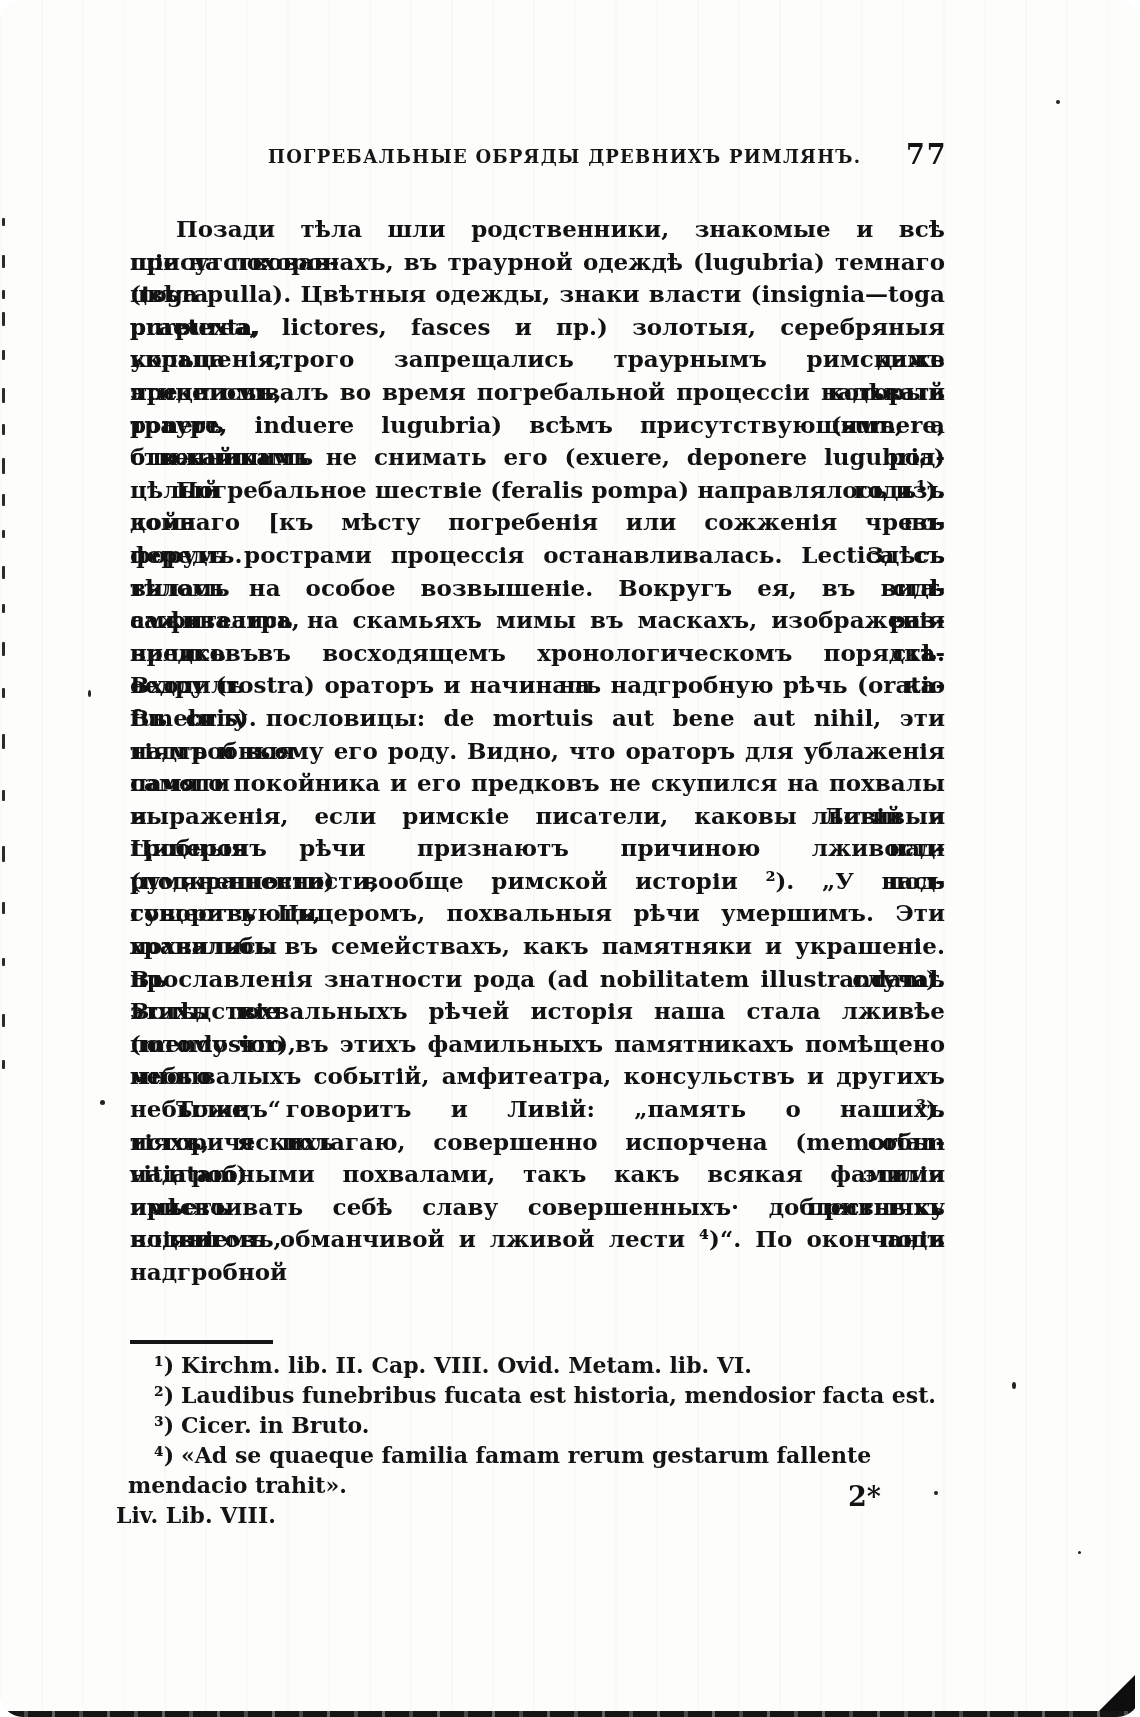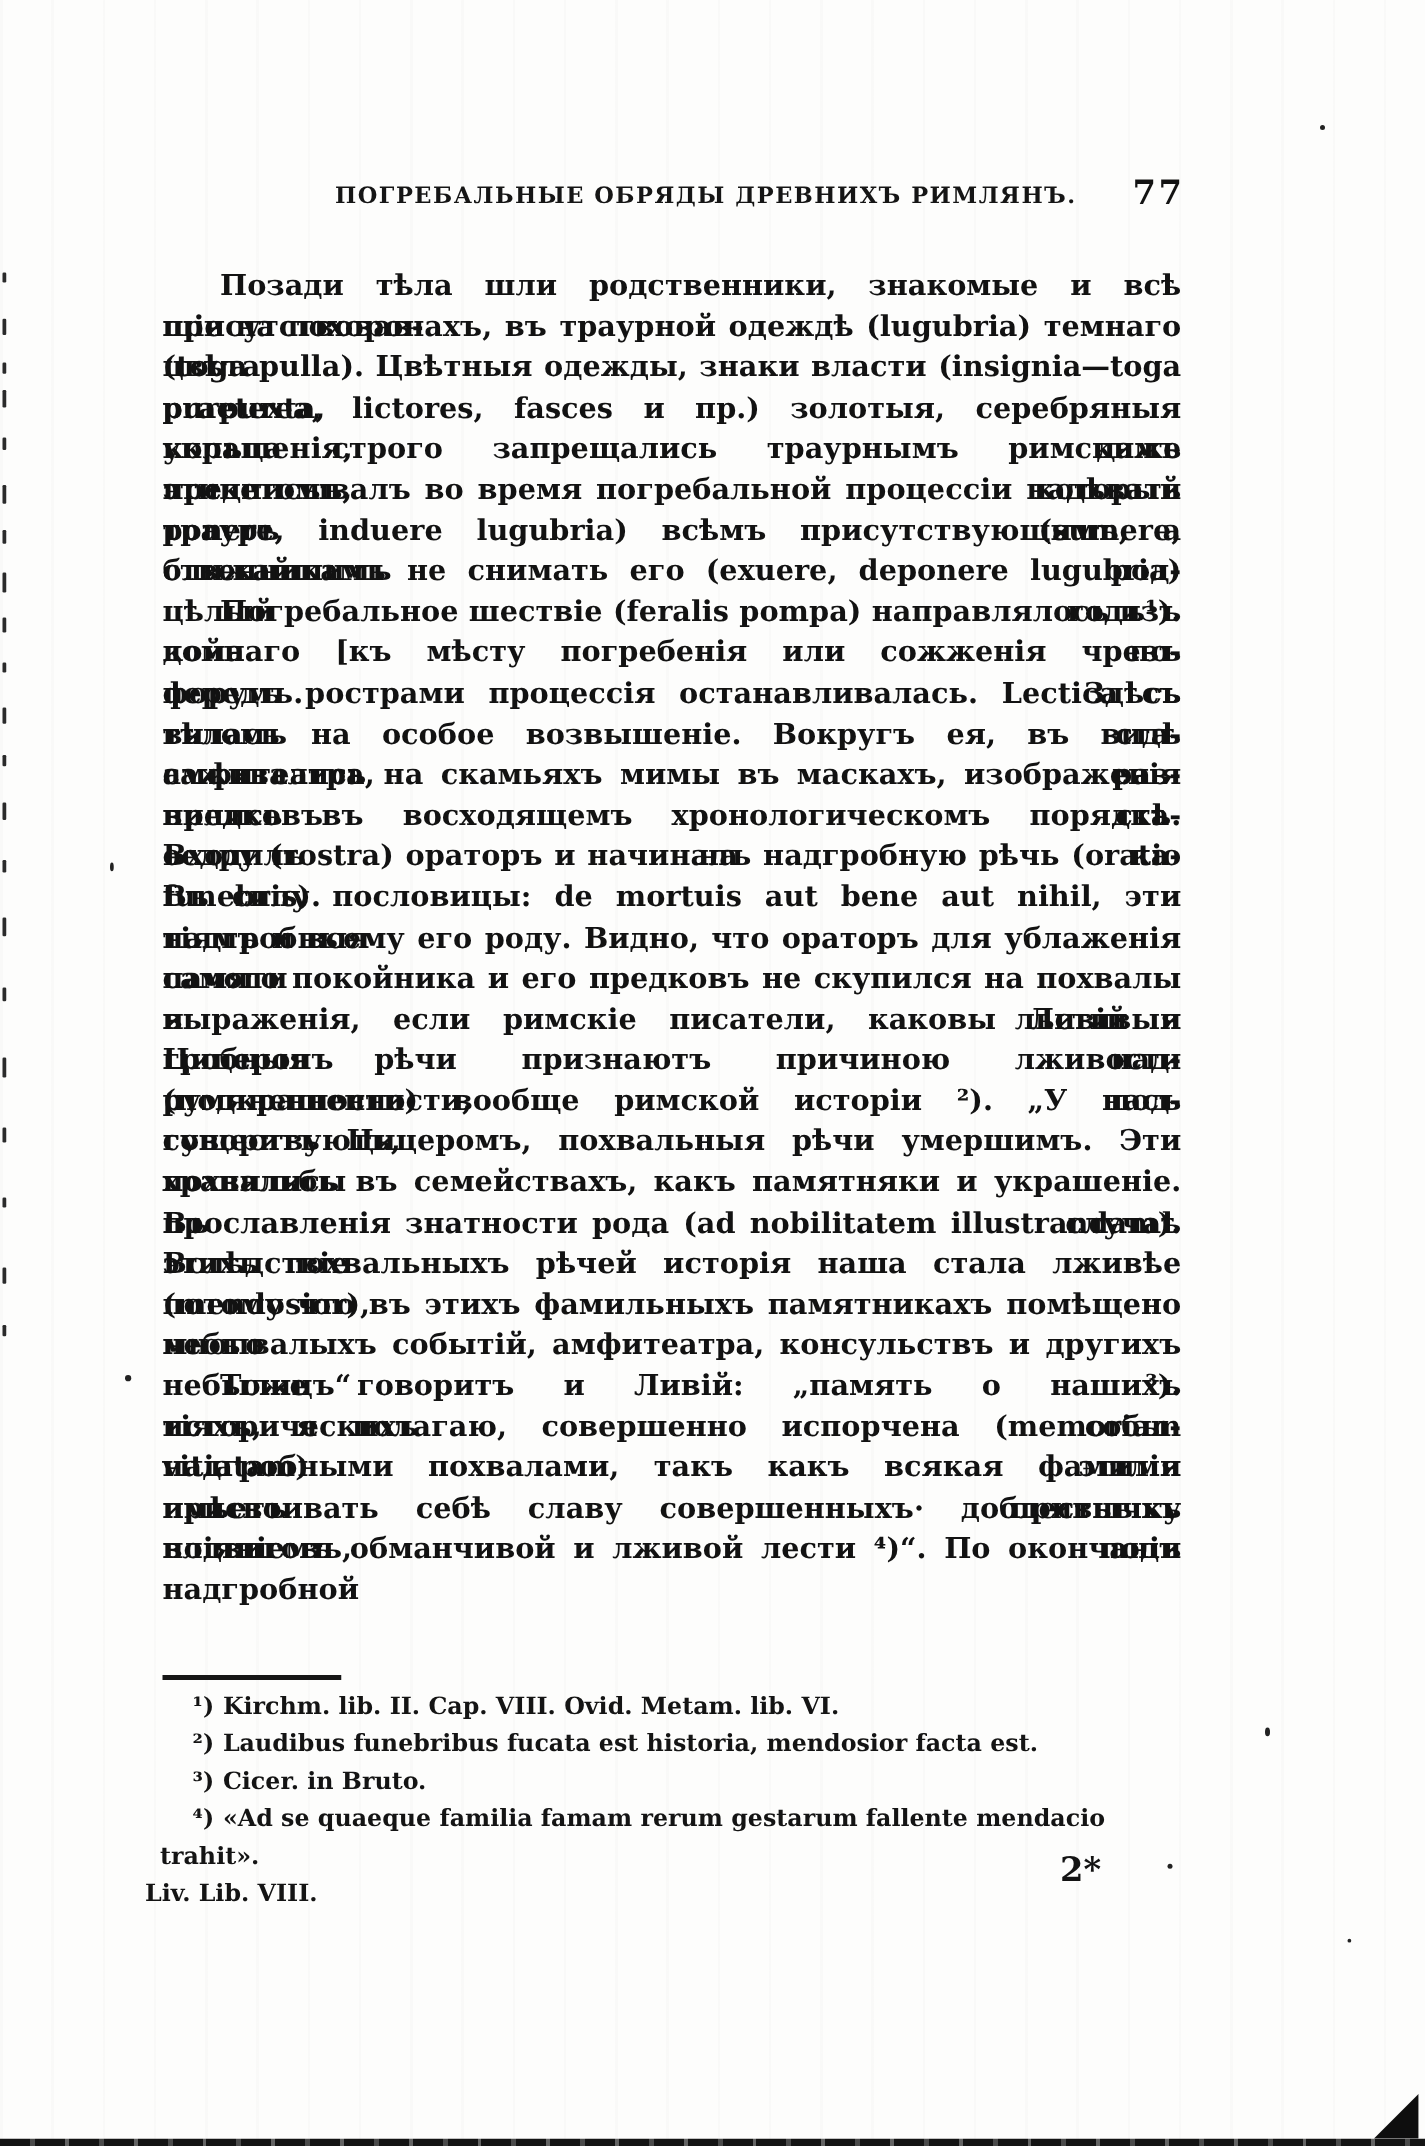--- a/index.html
+++ b/index.html
@@ -5,20 +5,21 @@
   html,body { margin:0; padding:0; }
   .page {
     position:relative;
     width:1140px; height:1717px;
     background:
       repeating-linear-gradient(90deg, rgba(0,0,0,0.015) 0 2px, rgba(0,0,0,0) 2px 41px),
       #fdfdfc;
     overflow:hidden;
     font-family:"DejaVu Serif", serif;
     color:#131313;
+    border-radius:23px;
   }
   .header-title {
     position:absolute; left:268px; top:146px;
     font-size:18px; font-weight:700; letter-spacing:1.2px;
     white-space:nowrap; color:#151515;
   }
   .page-number {
     position:absolute; left:906px; top:139px;
     font-size:27px; font-weight:700; letter-spacing:2px;
   }
@@ -33,21 +34,21 @@
     text-align-last:justify;
     height:32.6px;
   }
   .para .line:first-child { text-indent:46px; }
   .footnote-rule {
     position:absolute; left:130px; top:1340px;
     width:143px; height:4px; background:#161616;
   }
   .footnotes {
     position:absolute; left:128px; top:1350px; width:822px;
-    font-size:19px; line-height:30px; font-weight:700; color:#141414;
+    font-size:22px; line-height:30px; font-weight:700; color:#141414;
   }
   .fn { text-indent:26px; }
   .fn-marker { margin-right:7px; }
   .fn-cont { text-indent:0; margin-left:-12px; }
   .signature {
     position:absolute; left:848px; top:1481px;
     font-size:27px; font-weight:700;
   }
   .tick { position:absolute; left:2px; width:3px; background:#2a2a2a; border-radius:1px; }
   .speck { position:absolute; background:#222; border-radius:50%; }

